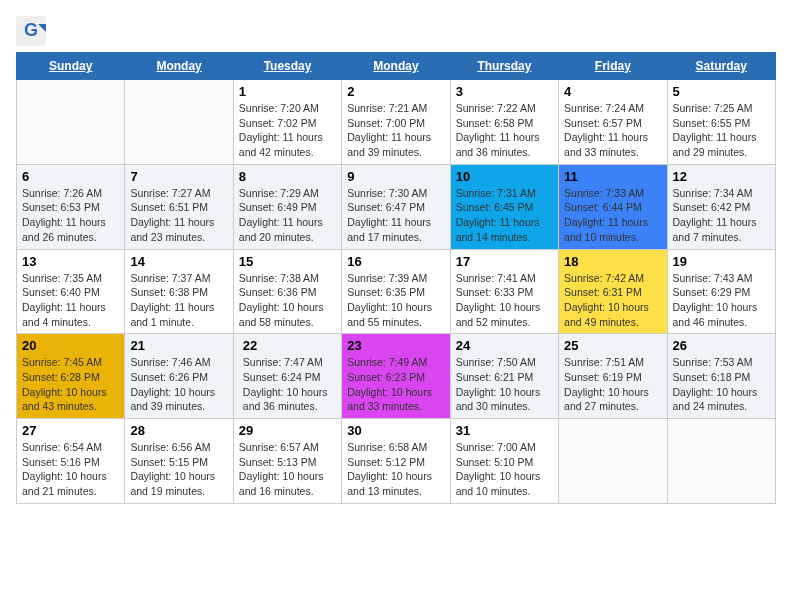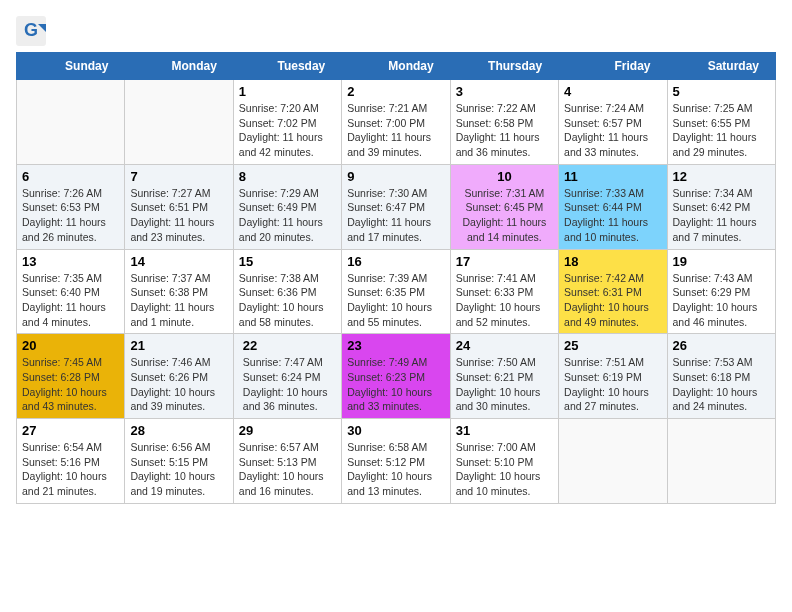--- a/index.html
+++ b/index.html
@@ -39,23 +39,24 @@
     }
     .calendar {
       width: 100%;
       border-collapse: collapse;
       font-size: 11px;
     }
     .calendar th {
       background: #2a6db5;
       color: #fff;
       padding: 6px 16px;
-      text-align: right;
+      text-align: center;
       font-size: 12px;
       border: 1px solid #2a6db5;
+      text-decoration: underline;
     }
     .calendar td {
       border: 1px solid #ccc;
       vertical-align: top;
       padding: 4px 5px;
       width: 14.28%;
       min-height: 80px;
       background: #fff;
     }
     .calendar tr:nth-child(even) td {
@@ -167,27 +168,27 @@
           <div class="day-info">Sunrise: 7:29 AM
 Sunset: 6:49 PM
 Daylight: 11 hours and 20 minutes.</div>
         </td>
         <td style="background: rgb(240, 244, 248);">
           <span class="day-number">9</span>
           <div class="day-info">Sunrise: 7:30 AM
 Sunset: 6:47 PM
 Daylight: 11 hours and 17 minutes.</div>
         </td>
-        <td style="background: #f0abfc; text-align: center;">
+        <td style="background: #0ea5e9;">
           <span class="day-number">10</span>
           <div class="day-info">Sunrise: 7:31 AM
 Sunset: 6:45 PM
 Daylight: 11 hours and 14 minutes.</div>
         </td>
-        <td style="background: #7dd3fc;">
+        <td style="background: #3b82f6;">
           <span class="day-number">11</span>
           <div class="day-info">Sunrise: 7:33 AM
 Sunset: 6:44 PM
 Daylight: 11 hours and 10 minutes.</div>
         </td>
         <td style="background: rgb(240, 244, 248);">
           <span class="day-number">12</span>
           <div class="day-info">Sunrise: 7:34 AM
 Sunset: 6:42 PM
 Daylight: 11 hours and 7 minutes.</div>

